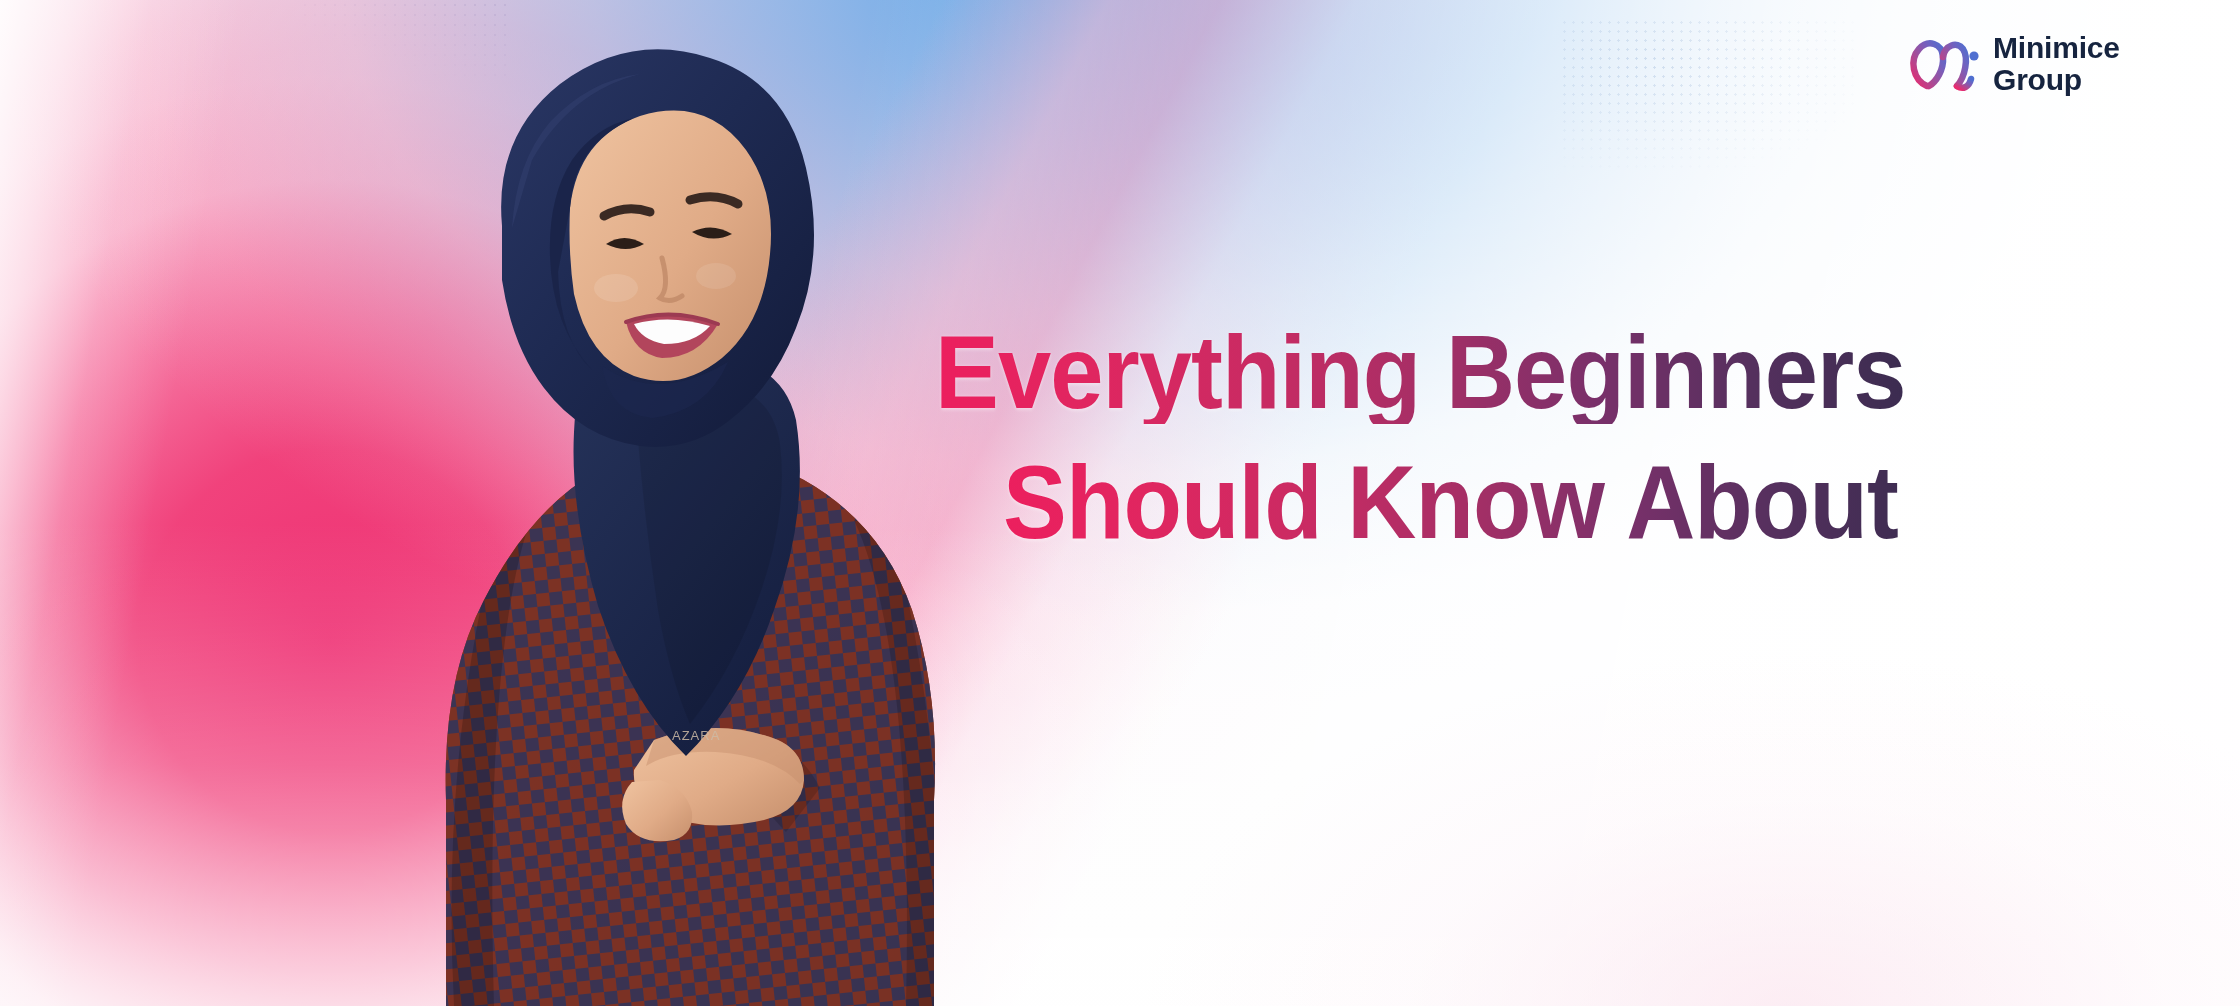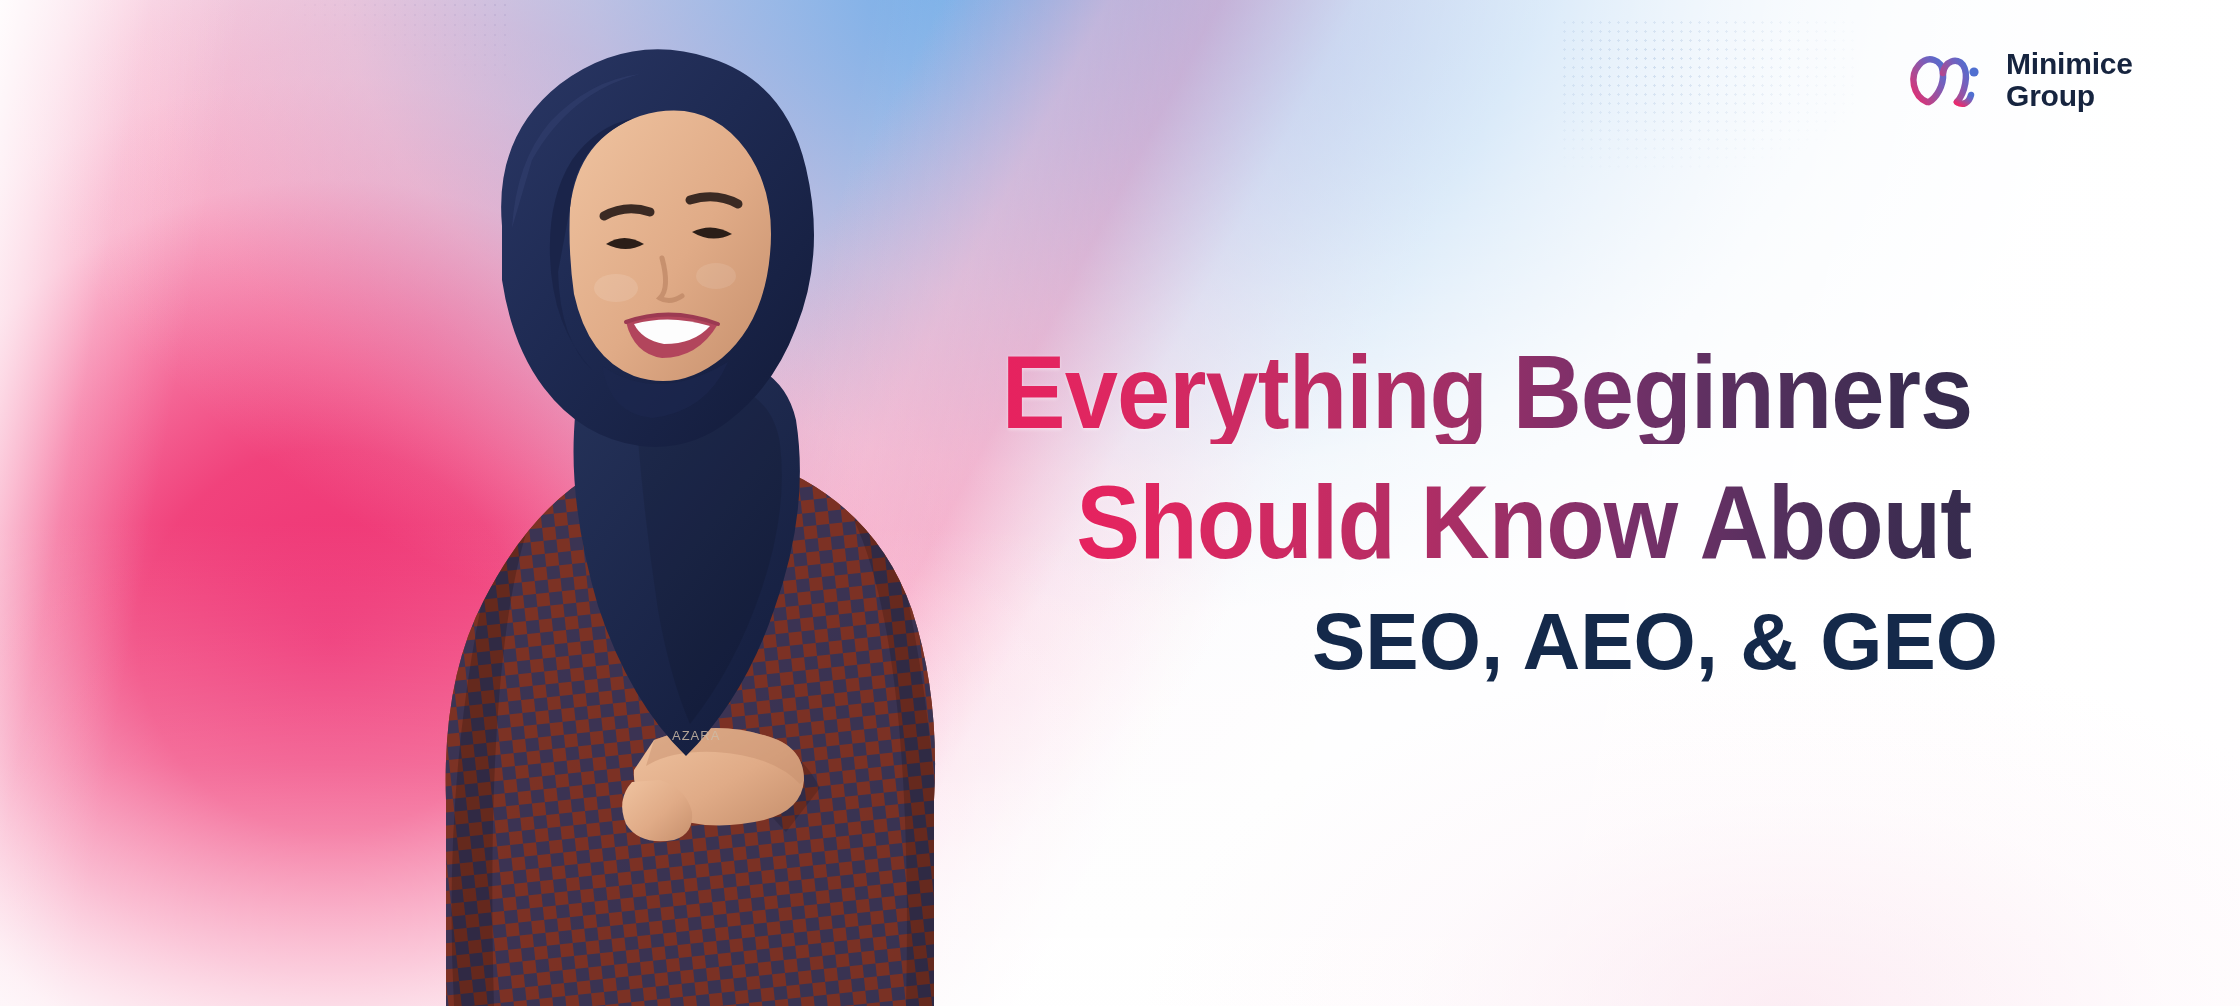--- a/index.html
+++ b/index.html
@@ -123,22 +123,22 @@
     opacity:.22;
     background-image: radial-gradient(rgba(130,120,175,.8) 1px, transparent 1.2px);
     background-size: 10px 10px;
     -webkit-mask-image: linear-gradient(200deg, #000 0%, transparent 70%);
             mask-image: linear-gradient(200deg, #000 0%, transparent 70%);
   }
 
   
   #logo {
     position:absolute;
-    left:1905px; top:48px;
-    display:flex; align-items:flex-end; gap:25px;
+    left:1905px; top:32px;
+    display:flex; align-items:flex-end; gap:12px;
     z-index:40;
   }
   #logo .mark { width:76px; height:64px; display:block; }
   #logo .wordmark {
     color:#16243f;
     font-weight:700;
     font-size:30px;
     line-height:1.06;
     letter-spacing:-0.2px;
     white-space:pre-line;
@@ -149,24 +149,23 @@
     position:absolute;
     left:334px; top:40px;
     width:660px; height:966px;
     z-index:25;
   }
   #person svg { display:block; width:100%; height:100%; }
 
   
   #headline {
     position:absolute;
-    left:935px; top:340px;
+    left:935px; top:320px;
     width:1200px;
     z-index:30;
-    text-align:center;
   }
   .hl-line {
     font-family:"Liberation Sans Narrow","Liberation Sans", sans-serif;
     font-weight:700;
     font-size:104px;
     line-height:1.0;
     letter-spacing:-1px;
     white-space:nowrap;
     transform:scaleX(0.92);
     transform-origin:left center;
@@ -319,21 +318,20 @@
         <ellipse cx="382" cy="236" rx="20" ry="13" fill="#ffffff" opacity=".10"></ellipse>
 
         <path d="M268 326 Q324 364 394 322 Q372 372 318 378 Q276 374 268 326 Z" fill="#1d2850" opacity=".55"></path>
       </g>
     </svg>
   </div>
 
   <div id="headline">
     <div class="hl-line hl-line--1">Everything Beginners</div>
     <div class="hl-line hl-line--2">Should Know About</div>
-    <div class="hl-sub">SEO, AEO, &amp; GEO</div>
   </div>
 
   <div id="logo">
     <svg class="mark" viewBox="0 0 76 64" xmlns="http://www.w3.org/2000/svg" aria-hidden="true">
       <defs>
         <linearGradient id="lgGrad" x1="0" y1="1" x2="1" y2="0">
           <stop offset="0%" stop-color="#ea2a6e"></stop>
           <stop offset="38%" stop-color="#a84c96"></stop>
           <stop offset="70%" stop-color="#7560bd"></stop>
           <stop offset="100%" stop-color="#4f6fd0"></stop>

